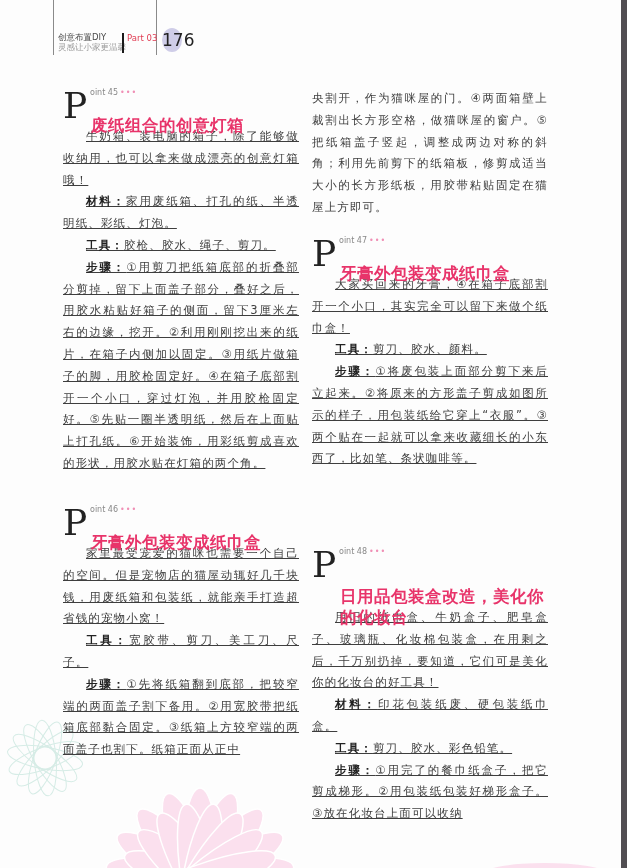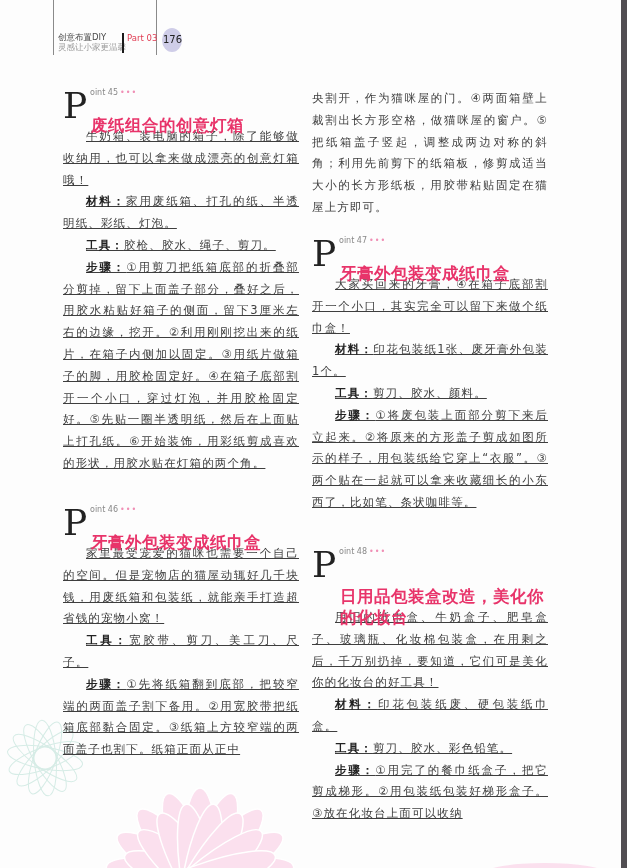--- a/index.html
+++ b/index.html
@@ -28,21 +28,21 @@
   .header .series .l1 { font-size: 8.5px; color: #4a4a4a; line-height: 10px; display: block; }
   .header .series .l2 { font-size: 8.5px; color: #9a9a9a; line-height: 10px; display: block; }
   .header .bar {
     position: absolute; left: 64px; top: 1px; width: 2px; height: 20px; background: #1a1a1a;
   }
   .header .part {
     position: absolute; left: 69px; top: 1px; font-size: 8.5px; color: #e03b52; white-space: nowrap;
   }
   .header .pagenum {
     position: absolute; left: 104px; top: -4px; width: 20px; height: 24px; border-radius: 50%;
-    background: #cfcde8; color: #222; font-size: 10px; text-align: right; line-height: 24px;
+    background: #cfcde8; color: #222; font-size: 17px; text-align: right; line-height: 24px;
   }
 
   .col { position: absolute; top: 0; width: 236px; }
   .col-left { left: 63px; }
   .col-right { left: 312px; }
 
   .section-head { position: relative; height: 38px; }
   .bigP {
     position: absolute; left: 0; top: 0;
     font-family: "DejaVu Serif", serif; font-size: 36px; line-height: 36px; color: #222;
@@ -150,21 +150,20 @@
     <p class="body">央割开，作为猫咪屋的门。④两面箱壁上裁割出长方形空格，做猫咪屋的窗户。⑤把纸箱盖子竖起，调整成两边对称的斜角；利用先前剪下的纸箱板，修剪成适当大小的长方形纸板，用胶带粘贴固定在猫屋上方即可。</p>
   </div>
 
   <div style="position:absolute; top:236px; left:0; width:236px;">
     <div class="section-head">
       <span class="bigP">P</span>
       <span class="point-label"><span>oint 47</span><span class="dots">•••</span></span>
       <span class="section-title">牙膏外包装变成纸巾盒</span>
     </div>
     <p class="body indent">大家买回来的牙膏，④在箱子底部割开一个小口，其实完全可以留下来做个纸巾盒！</p>
-    <p class="body indent"><span class="k">材料：</span><span>印花包装纸1张、废牙膏外包装1个。</span></p>
     <p class="body indent"><span class="k">工具：</span><span>剪刀、胶水、颜料。</span></p>
     <p class="body indent"><span class="k">步骤：</span><span>①将废包装上面部分剪下来后立起来。②将原来的方形盖子剪成如图所示的样子，用包装纸给它穿上“衣服”。③两个贴在一起就可以拿来收藏细长的小东西了，比如笔、条状咖啡等。</span></p>
   </div>
 
   <div style="position:absolute; top:547px; left:0; width:236px;">
     <div class="section-head" style="height:60px;">
       <span class="bigP">P</span>
       <span class="point-label"><span>oint 48</span><span class="dots">•••</span></span>
       <span class="section-title wrap">日用品包装盒改造，美化你的化妆台</span>
     </div>

